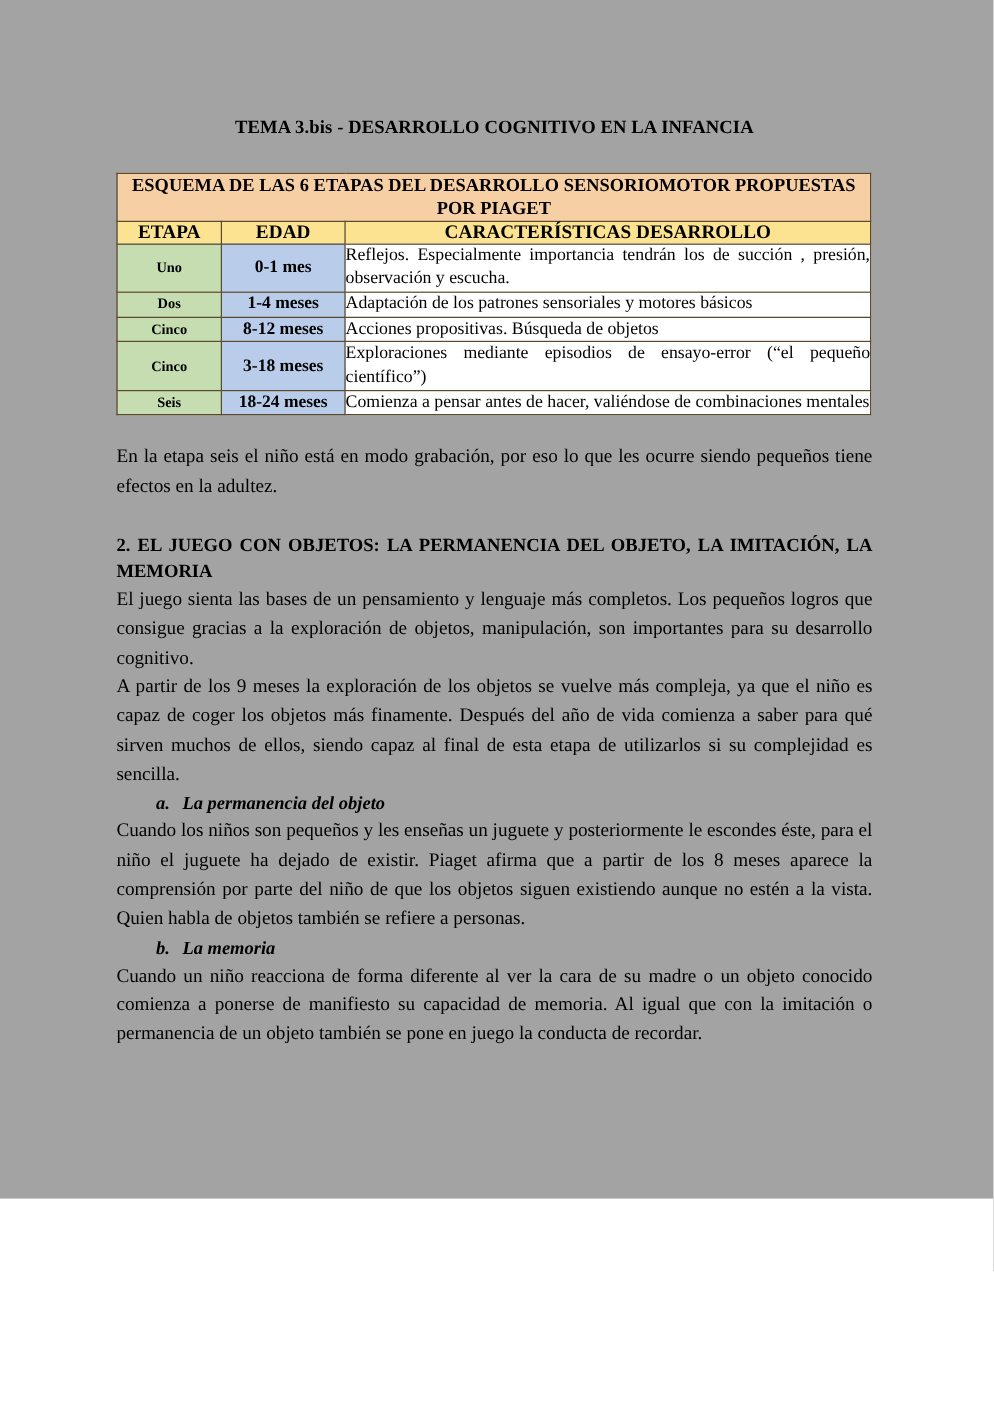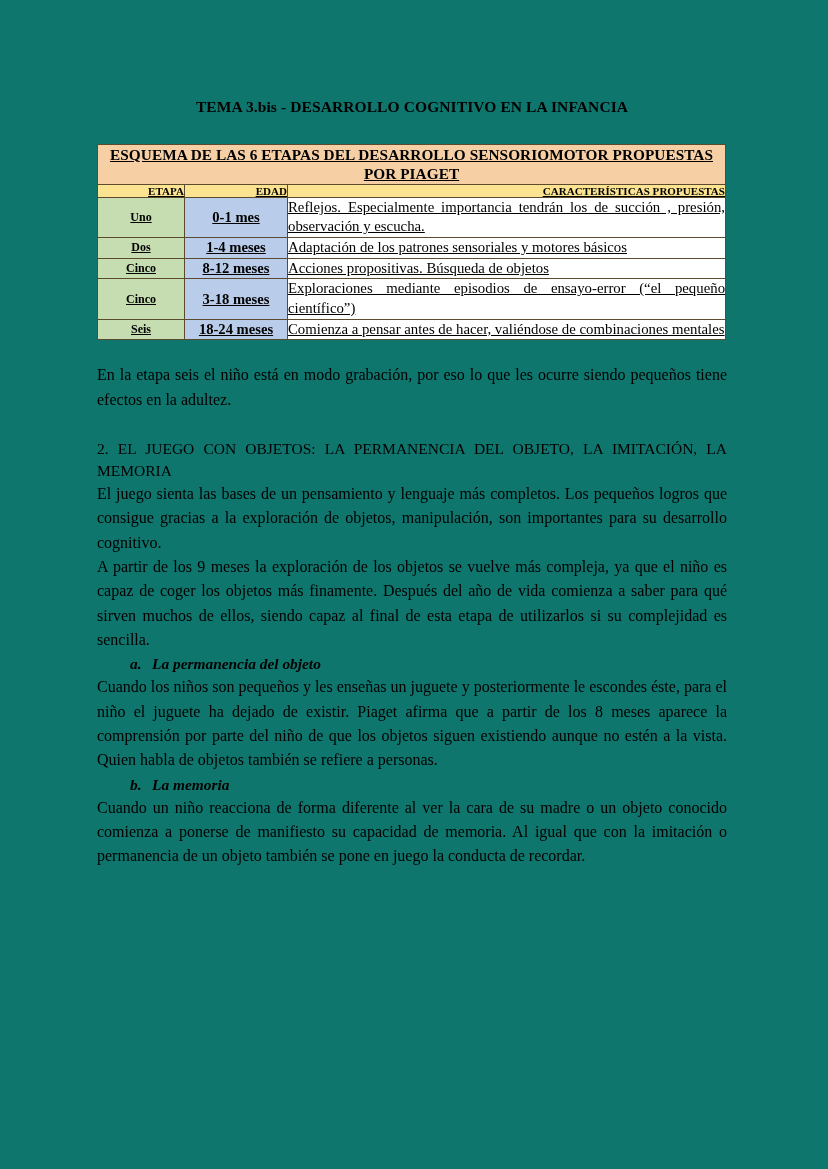--- a/index.html
+++ b/index.html
@@ -7,22 +7,22 @@
     padding: 0;
     background: #ffffff;
   }
   body {
     font-family: "Liberation Serif", "DejaVu Serif", serif;
     color: #000000;
   }
   .page {
     position: relative;
     width: 828px;
-    height: 1169px;
-    background: #0f766e;
+    height: 999px;
+    background: #a3a3a3;
     overflow: hidden;
     box-sizing: border-box;
     padding: 0;
   }
   .content {
     position: absolute;
     left: 97px;
     top: 0;
     width: 630px;
   }
@@ -40,55 +40,54 @@
   .section-heading {
     font-size: 15.5px;
     font-weight: bold;
     text-align: left;
     margin: 0;
     padding-top: 33px;
     line-height: 1.25;
   }
   .section-heading-justified {
     font-size: 15.5px;
-    font-weight: normal;
+    font-weight: bold;
     text-align: justify;
     text-align-last: left;
     margin: 0;
     line-height: 1.42;
   }
 
   
   .schema-table {
     border-collapse: collapse;
     width: 628px;
     margin-top: 27px;
     table-layout: fixed;
     border: 1.3px solid #5c4a2e;
   }
   .schema-table td, .schema-table th {
     border: 1.3px solid #5c4a2e;
     vertical-align: middle;
     padding: 0;
-    text-decoration: underline;
   }
   .tbl-title {
     background: #f7cfa5;
     text-align: center;
     font-weight: bold;
     font-size: 15.3px;
     line-height: 1.28;
     padding: 9px 14px 10px 14px;
     letter-spacing: 0.05px;
   }
   .tbl-colhead {
     background: #fce391;
-    text-align: right;
-    font-weight: bold;
-    font-size: 11px;
+    text-align: center;
+    font-weight: bold;
+    font-size: 16px;
     padding: 7px 4px 7px 4px;
     letter-spacing: 0.05px;
   }
   .cell-etapa {
     background: #c5ddb0;
     text-align: center;
     font-weight: bold;
     font-size: 12px;
     padding: 6px 3px;
     border-right: 1.3px solid #4a7a3a;
@@ -148,21 +147,21 @@
           <col class="c2">
           <col class="c3">
       </colgroup>
       <tbody>
         <tr>
           <td class="tbl-title" colspan="3">ESQUEMA DE LAS 6 ETAPAS DEL DESARROLLO SENSORIOMOTOR PROPUESTAS POR PIAGET</td>
         </tr>
         <tr>
           <th class="tbl-colhead">ETAPA</th>
           <th class="tbl-colhead">EDAD</th>
-          <th class="tbl-colhead">CARACTERÍSTICAS PROPUESTAS</th>
+          <th class="tbl-colhead">CARACTERÍSTICAS DESARROLLO</th>
         </tr>
 
         <tr>
           <td class="cell-etapa">Uno</td>
           <td class="cell-edad">0-1 mes</td>
           <td class="cell-desc">Reflejos. Especialmente importancia tendrán los de succión , presión, observación y escucha.</td>
         </tr>
         <tr>
           <td class="cell-etapa">Dos</td>
           <td class="cell-edad">1-4 meses</td>

